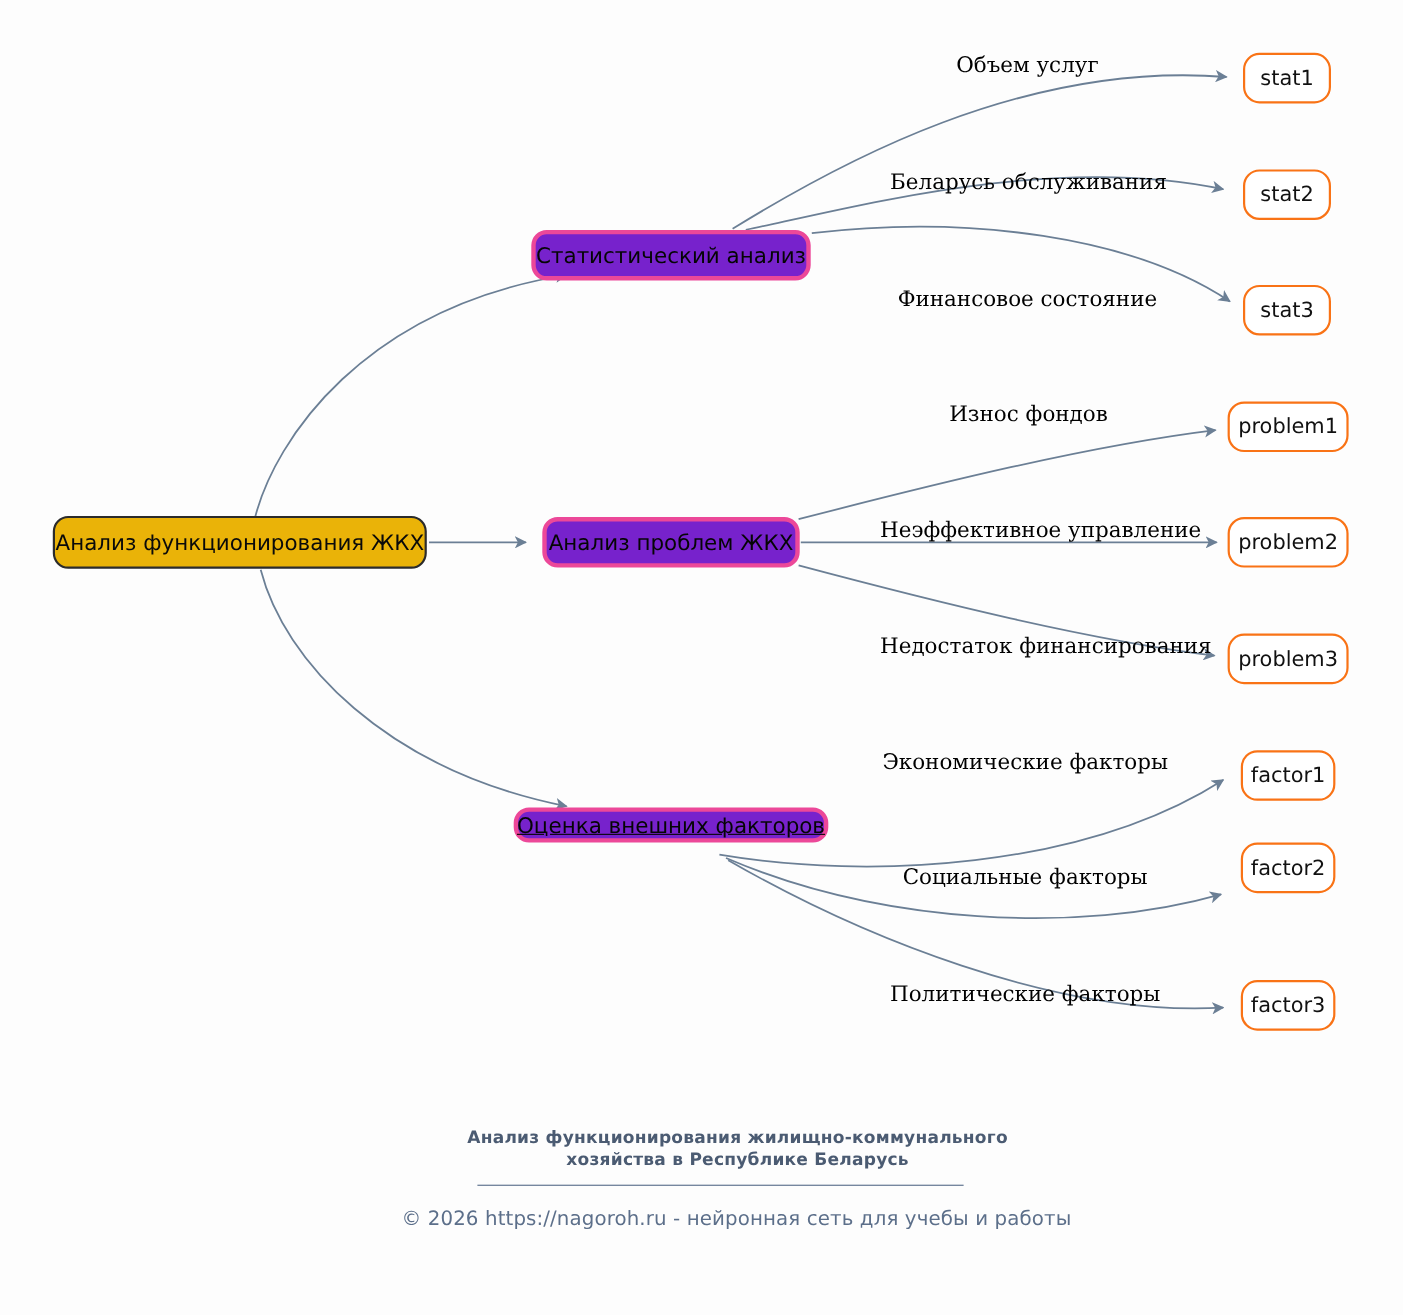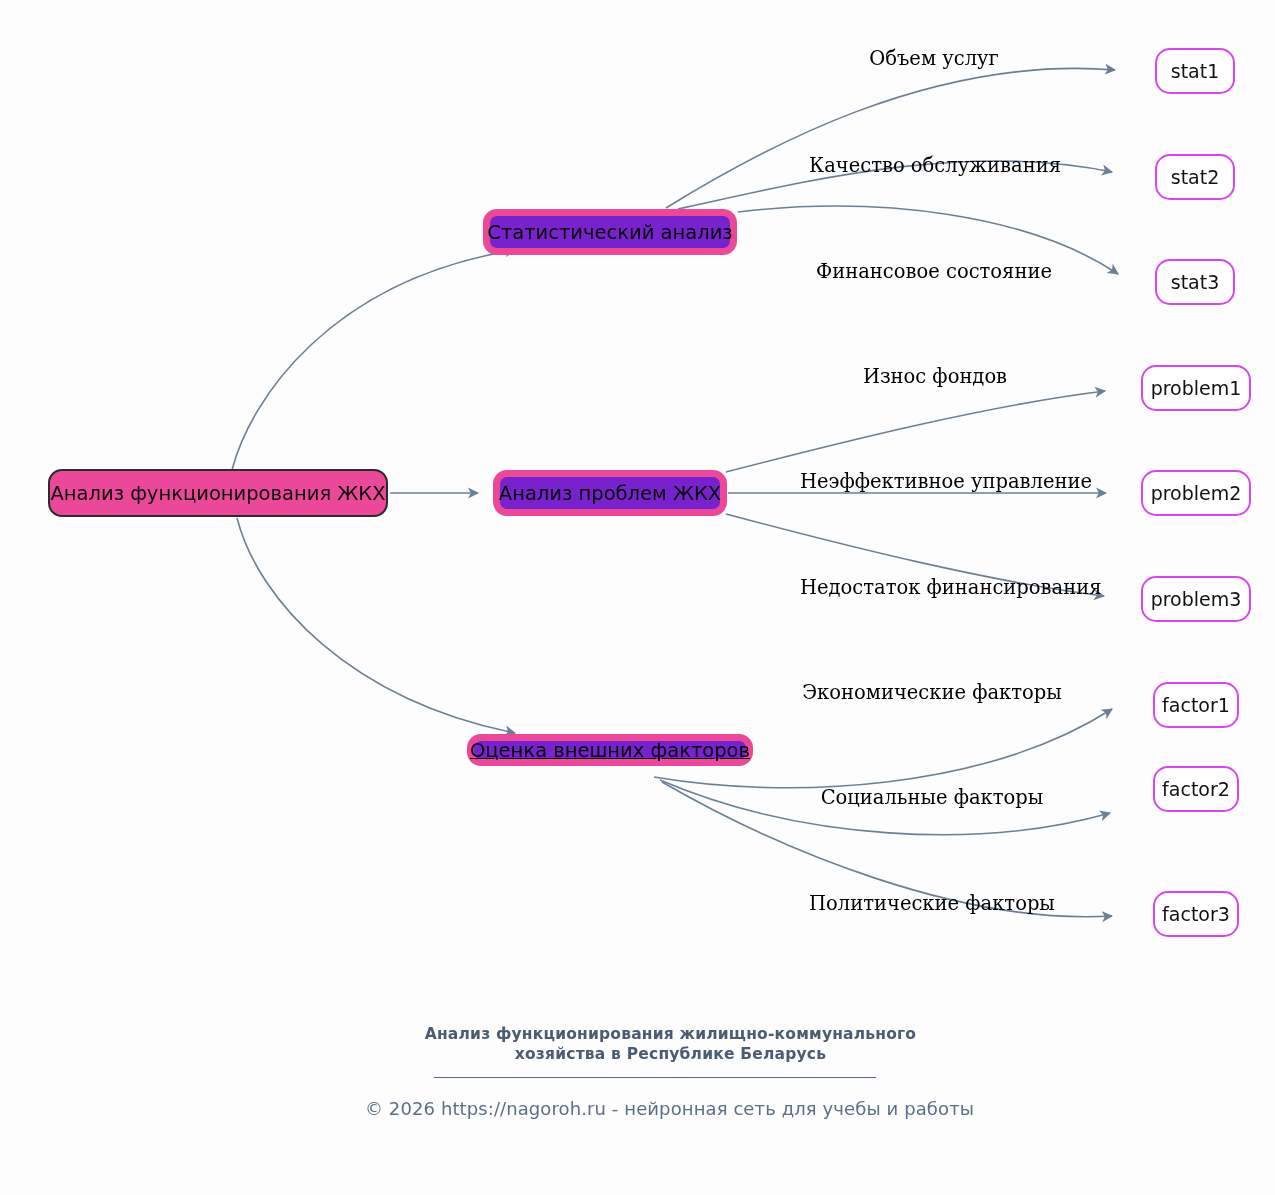--- a/index.html
+++ b/index.html
@@ -30,44 +30,43 @@
   }
   .node {
     position: absolute;
     box-sizing: border-box;
     display: flex;
     align-items: center;
     justify-content: center;
     white-space: nowrap;
   }
   .node-root {
-    background: #ec4899;
+    background: #eab308;
     border: 2px solid #2b2b2b;
     border-radius: 14px;
     color: #0a0a0a;
     font-size: 19.5px;
     font-family: "DejaVu Sans", sans-serif;
     text-align: right;
   }
   .node-branch {
     background: #7722cc;
-    border: 7px solid #ec4899;
+    border: 4px solid #ec4899;
     border-radius: 14px;
     color: #050505;
     font-size: 19.5px;
     font-family: "DejaVu Sans", sans-serif;
   }
   .node-leaf {
     background: #ffffff;
-    border: 2px solid #d946ef;
+    border: 2px solid #f97316;
     border-radius: 15px;
     color: #111111;
     font-size: 19px;
     font-family: "DejaVu Sans", sans-serif;
-    margin-left: 25px;
   }
   .edge-label {
     position: absolute;
     font-family: "DejaVu Serif", serif;
     font-size: 19.5px;
     color: #000000;
     white-space: nowrap;
     text-align: center;
   }
   .footer {
@@ -175,21 +174,21 @@
     <span>factor2</span>
   </div>
   <div class="node node-leaf" style="left:1128px; top:891px; width:86px; height:46px;">
     <span>factor3</span>
   </div>
 
   <div class="edge-label" style="left:806px; top:47px; width:256px;">
     <span>Объем услуг</span>
   </div>
   <div class="edge-label" style="left:803px; top:154px; width:264px;">
-    <span>Качество обслуживания</span>
+    <span>Беларусь обслуживания</span>
   </div>
   <div class="edge-label" style="left:802px; top:260px; width:264px;">
     <span>Финансовое состояние</span>
   </div>
 
   <div class="edge-label" style="left:803px; top:365px; width:264px;">
     <span>Износ фондов</span>
   </div>
   <div class="edge-label" style="left:800px; top:470px; width:264px;">
     <span>Неэффективное управление</span>

